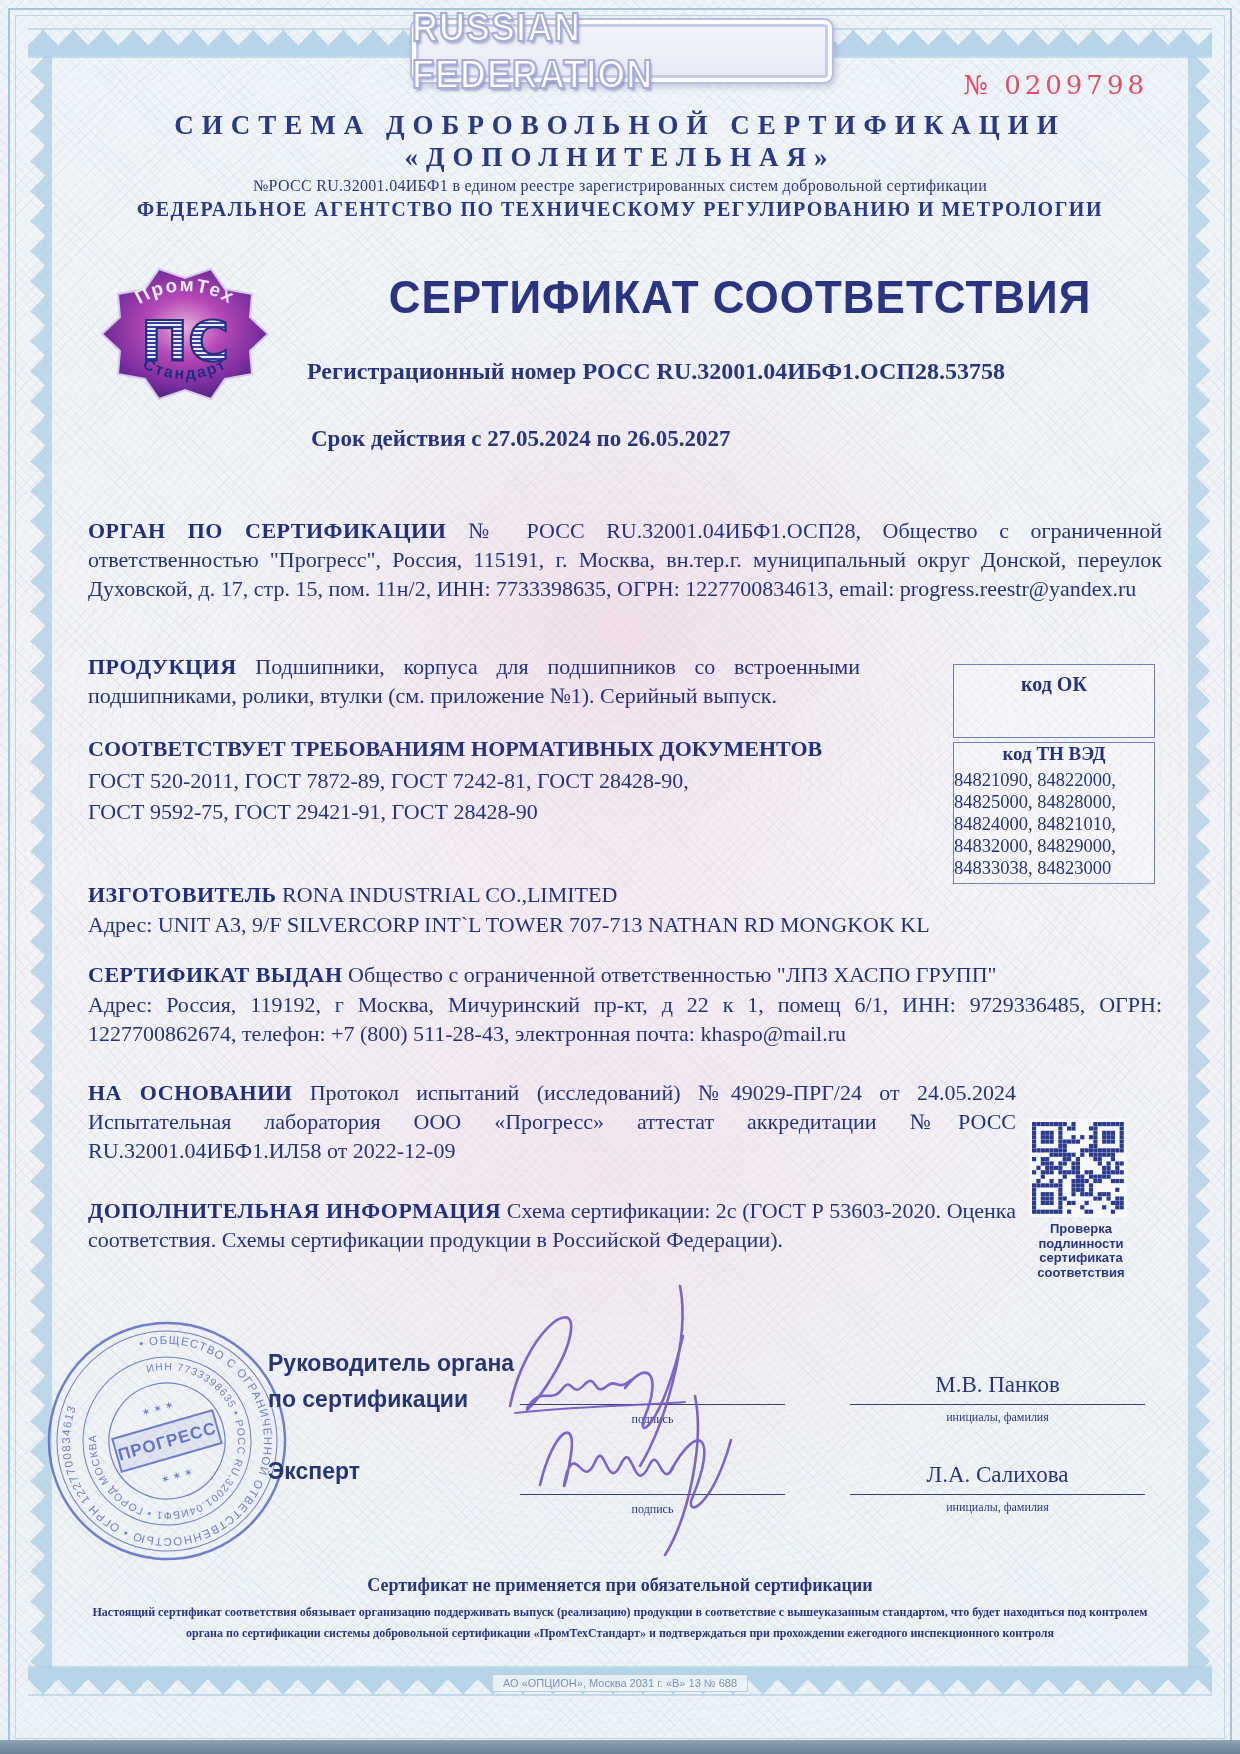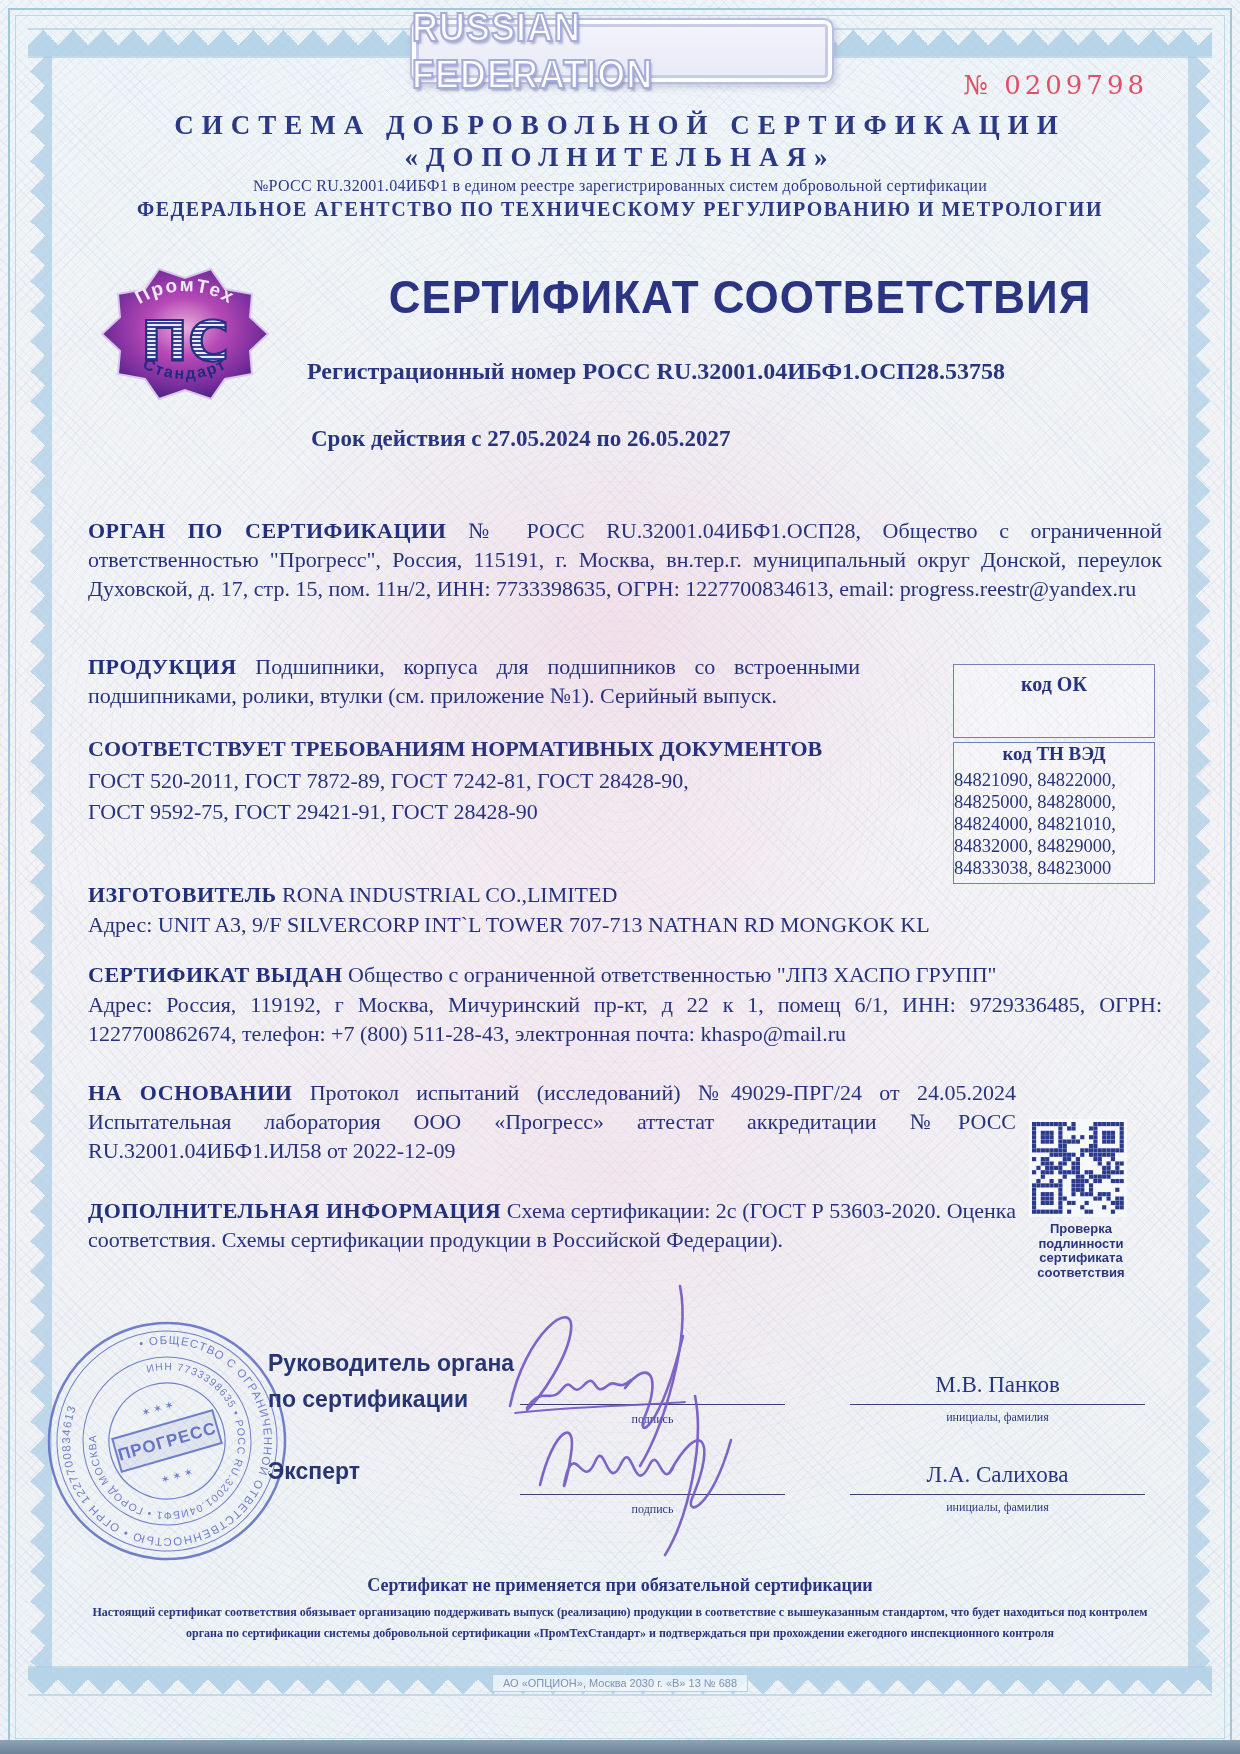--- a/index.html
+++ b/index.html
@@ -471,15 +471,15 @@
   <svg class="sig-svg" style="left:505px;top:1390px;" width="280" height="170" viewBox="0 0 280 170">
     <g fill="none" stroke="#7156c2" stroke-width="2.6" stroke-linecap="round" opacity=".9">
       <path d="M35,95 C48,40 72,26 66,64 C62,92 55,110 62,82 C72,56 78,100 90,72 C100,48 102,104 116,74 C128,48 128,108 144,76 C154,54 156,100 168,78"></path>
       <path d="M165,82 C195,28 212,48 188,106 C178,128 206,122 226,50"></path>
       <path d="M190,6 C200,55 182,130 160,165"></path>
     </g>
   </svg>
 
   <div class="footer-bold">Сертификат не применяется при обязательной сертификации</div>
   <div class="fine-print">Настоящий сертификат соответствия обязывает организацию поддерживать выпуск (реализацию) продукции в соответствие с вышеуказанным стандартом, что будет находиться под контролем органа по сертификации системы добровольной сертификации «ПромТехСтандарт» и подтверждаться при прохождении ежегодного инспекционного контроля</div>
-  <div class="print-info">АО «ОПЦИОН», Москва  2030 г.  «В»  13 № 688</div>
+  <div class="print-info">АО «ОПЦИОН», Москва  2031 г.  «В»  13 № 688</div>
 
 </div>
 
 </body></html>

